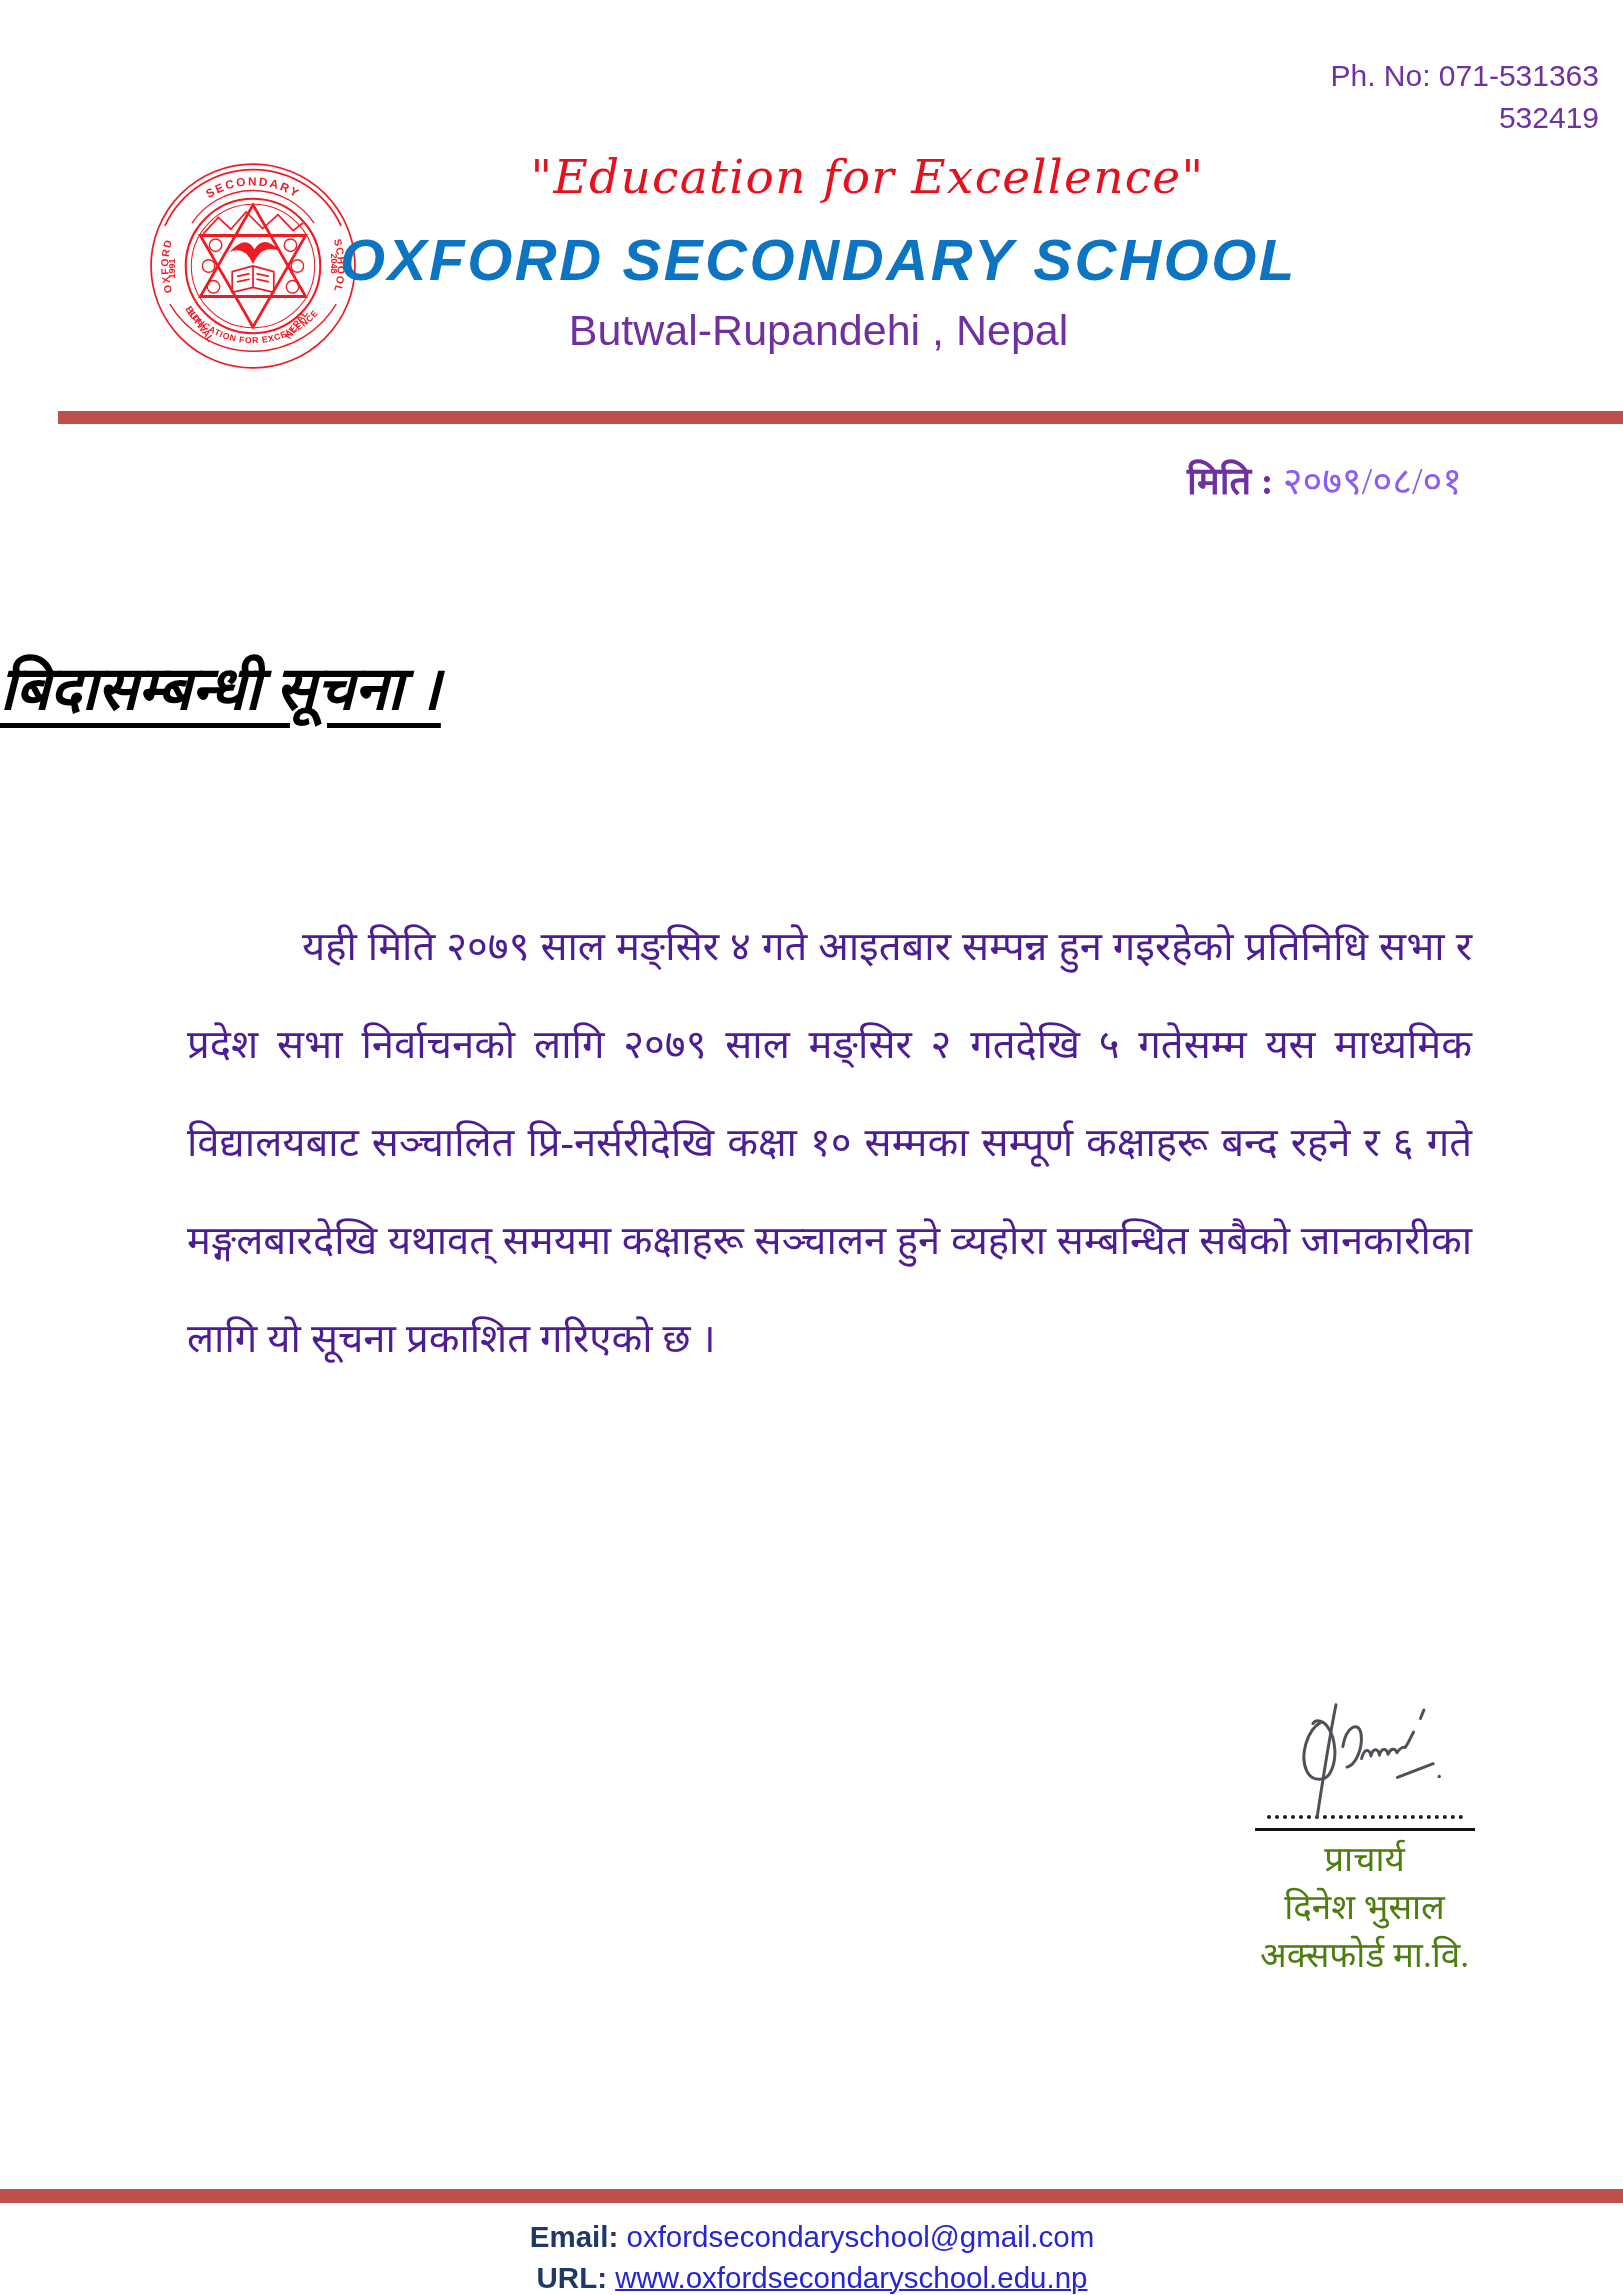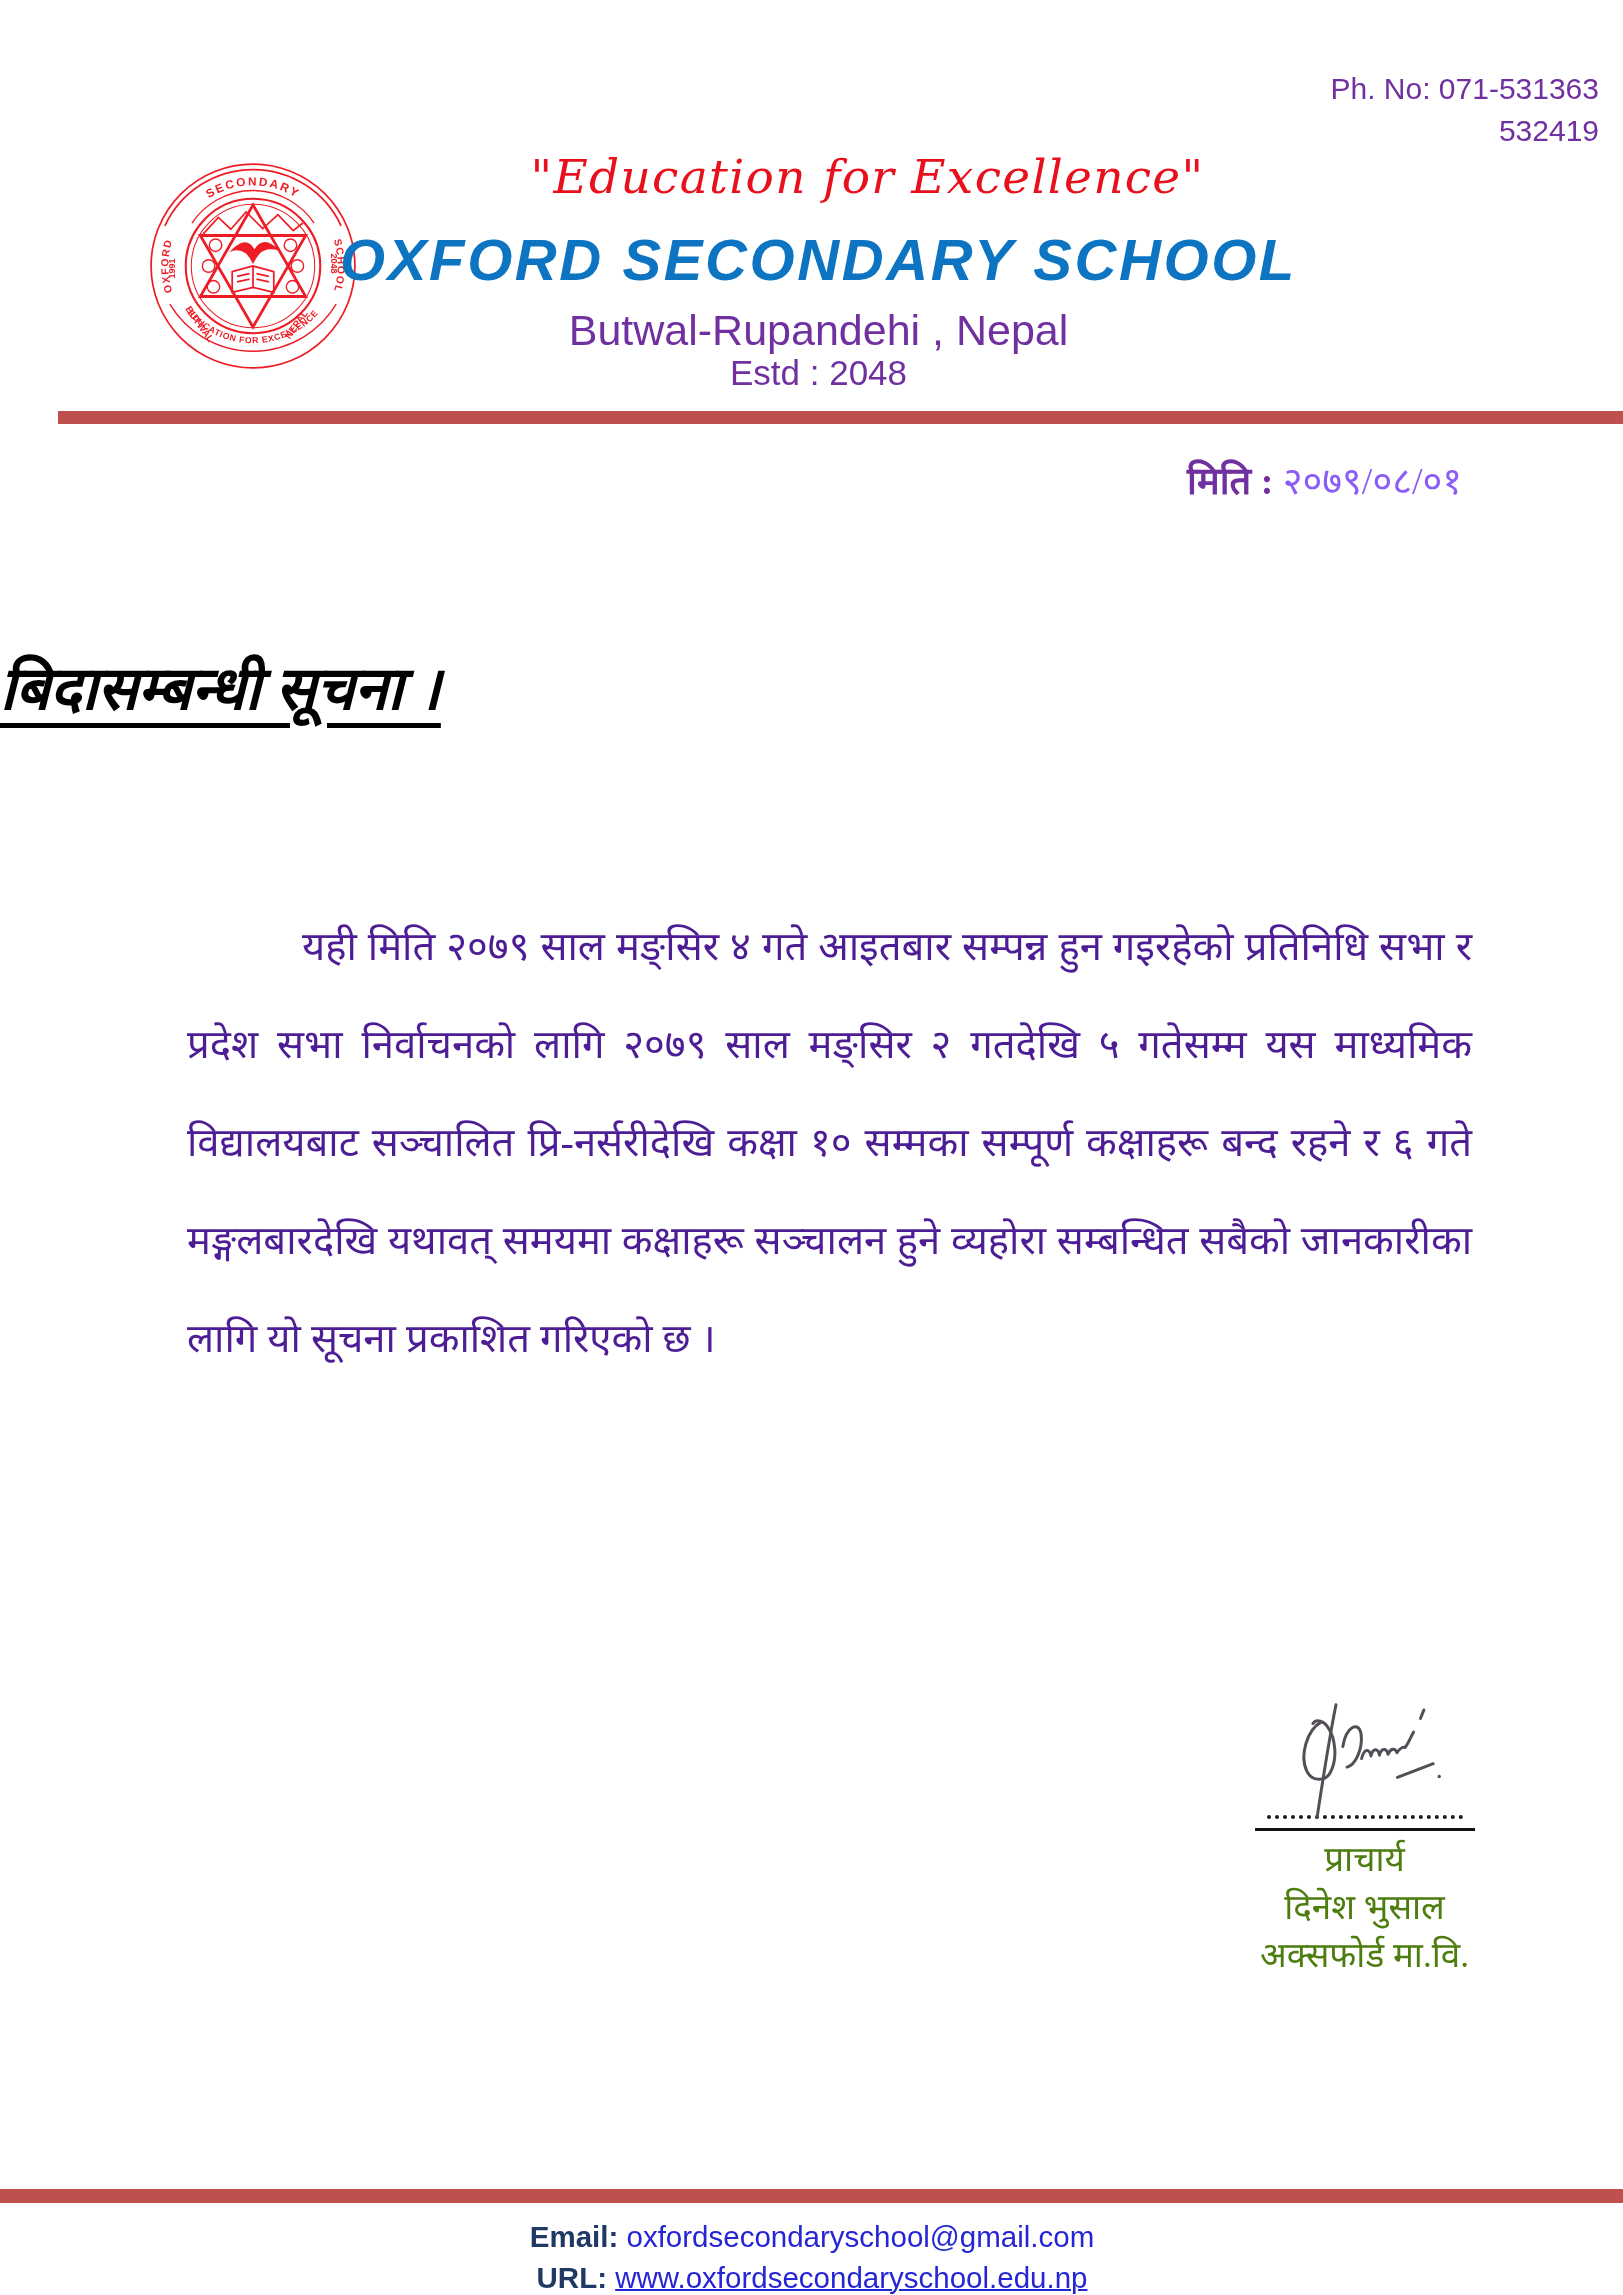--- a/index.html
+++ b/index.html
@@ -7,21 +7,21 @@
   .page {
     position:relative; width:1624px; height:2295px; background:#ffffff;
     font-family:"Liberation Sans", sans-serif; overflow:hidden;
   }
 
   .regd-block {
     position:absolute; left:77px; top:73px;
     font-size:30px; line-height:42px; color:#7030a0;
   }
   .phone-block {
-    position:absolute; right:25px; top:68px; text-align:right;
+    position:absolute; right:25px; top:55px; text-align:right;
     font-size:30px; line-height:42px; color:#7030a0;
   }
 
   .logo-svg { position:absolute; left:149px; top:162px; width:208px; height:208px; }
 
   .motto {
     position:absolute; left:0; right:0; top:149px; text-align:center;
     padding-left:111px;
     font-family:"DejaVu Serif", serif; font-style:italic;
     font-size:47px; color:#e8101c; letter-spacing:1.3px;
@@ -149,21 +149,20 @@
     </text>
     <text class="logo-text" font-size="13" transform="rotate(-90 32 150)" x="14" y="155">1991</text>
     <text class="logo-text" font-size="13" transform="rotate(90 268 150)" x="250" y="155">2048</text>
     <text class="logo-text" font-size="14" transform="translate(52 212) rotate(55)">BUTWAL</text>
     <text class="logo-text" font-size="14" transform="translate(203 256) rotate(-55)">NEPAL</text>
   </svg>
 
   <div class="motto">"Education for Excellence"</div>
   <div class="school-name">OXFORD SECONDARY SCHOOL</div>
   <div class="school-address">Butwal-Rupandehi , Nepal</div>
-  <div class="school-estd">Estd : 2048</div>
   <div class="header-rule"></div>
 
   <div class="date-line deva">
     <span class="date-label">मिति :</span>
     <span class="date-value">२०७९/०८/०१</span>
   </div>
 
   <div class="notice-title deva">बिदासम्बन्धी सूचना ।</div>
 
   <div class="notice-body deva">यही मिति २०७९ साल मङ्सिर ४ गते आइतबार सम्पन्न हुन गइरहेको प्रतिनिधि सभा र प्रदेश सभा निर्वाचनको लागि २०७९ साल मङ्सिर २ गतदेखि ५ गतेसम्म यस माध्यमिक विद्यालयबाट सञ्चालित प्रि-नर्सरीदेखि कक्षा १० सम्मका सम्पूर्ण कक्षाहरू बन्द रहने र ६ गते मङ्गलबारदेखि यथावत् समयमा कक्षाहरू सञ्चालन हुने व्यहोरा सम्बन्धित सबैको जानकारीका लागि यो सूचना प्रकाशित गरिएको छ ।</div>

